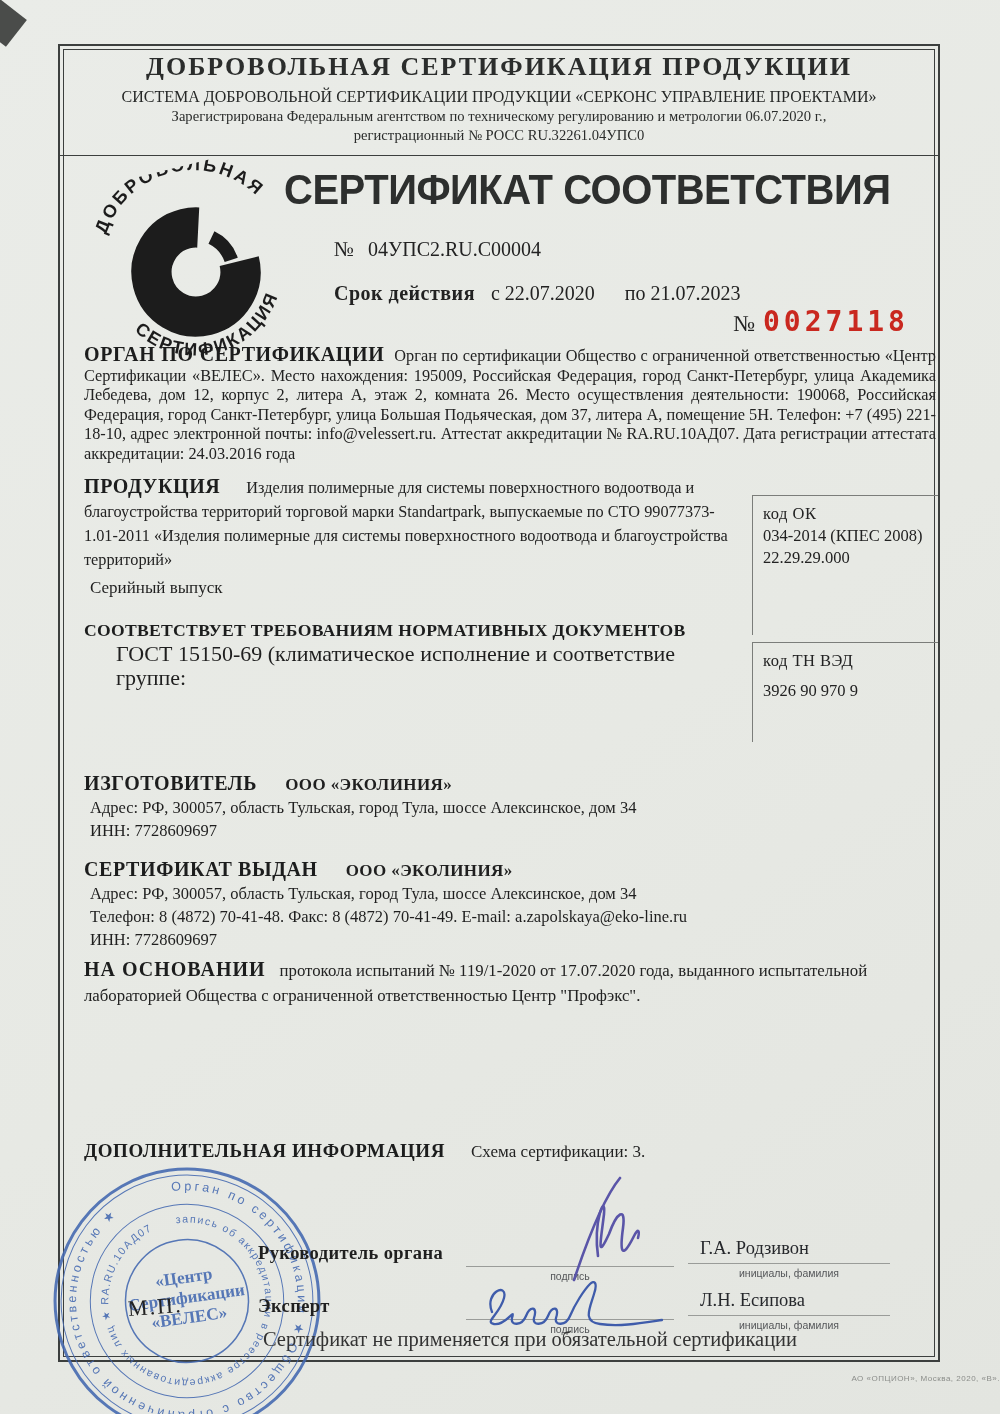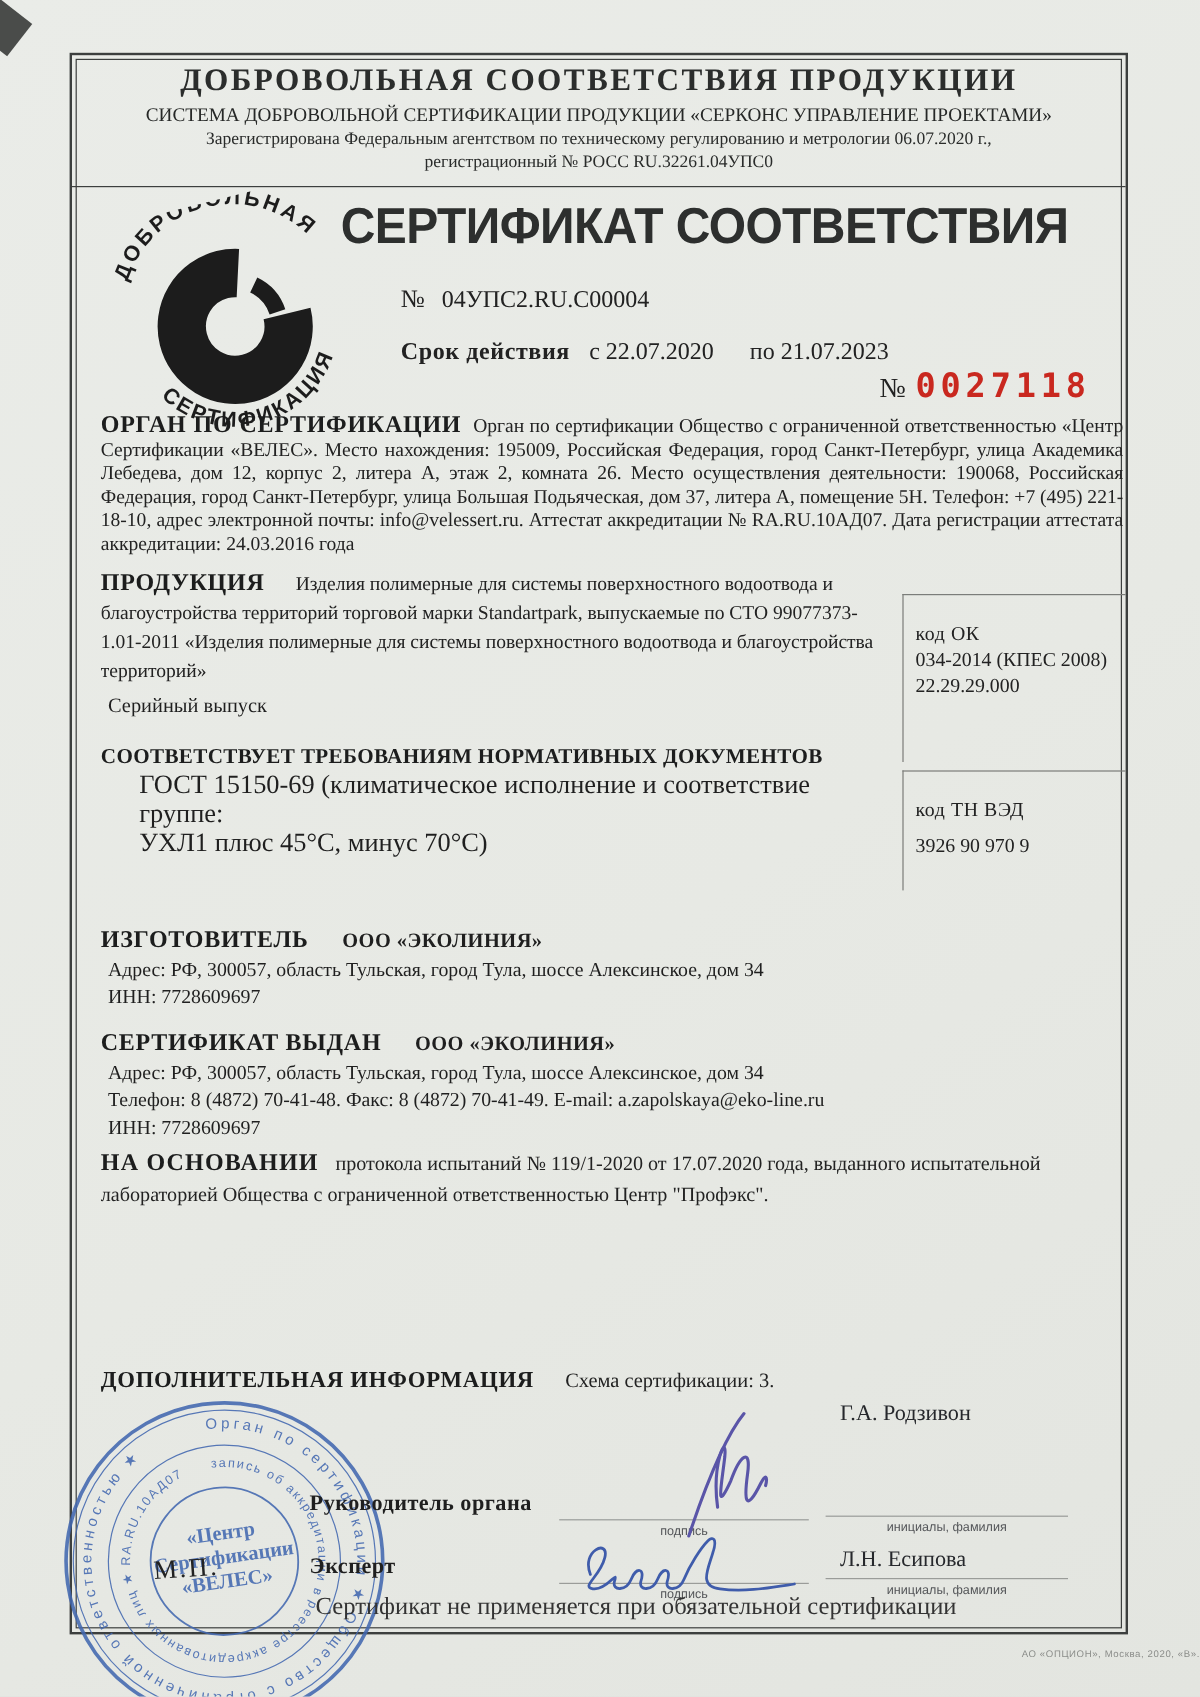--- a/index.html
+++ b/index.html
@@ -36,21 +36,21 @@
   .bodytext{font-size:16.3px;color:#222;}
 
   .org{position:absolute;left:84px;top:345px;width:852px;line-height:19.6px;text-align:justify;}
   .org .h-inline{margin-right:10px;}
 
   .product{position:absolute;left:84px;top:474px;width:662px;line-height:24px;}
   .product .h-inline{margin-right:26px;}
   .serial{position:absolute;left:90px;top:578px;font-size:17px;}
 
   .codebox{position:absolute;left:752px;width:186px;border-top:1px solid #7b7d7a;border-left:1px solid #7b7d7a;
-    box-sizing:border-box;padding:21px 0 0 10px;font-size:16.5px;line-height:22px;color:#222;}
+    box-sizing:border-box;padding:7px 0 0 10px;font-size:16.5px;line-height:22px;color:#222;}
   .codebox .lbl{letter-spacing:0.5px;}
 
   .conf{position:absolute;left:84px;top:618px;width:662px;line-height:24px;}
   .conf .h2{font-weight:bold;font-size:17.6px;letter-spacing:0.3px;color:#1c1d1d;}
   .conf .line{font-size:22px;margin-left:32px;}
 
   .block{position:absolute;left:84px;width:852px;line-height:23px;}
   .block .h-inline{margin-right:28px;}
   .block .sub{margin-left:6px;font-size:16.5px;}
   .block .name{font-size:17px;font-weight:bold;letter-spacing:0.4px;}
@@ -83,21 +83,21 @@
 <div class="sheet">
 
   <div class="corner-artifact"></div>
 
   <div class="frame">
     <div class="frame-inner"></div>
   </div>
   <div class="divider"></div>
 
   <div class="hdr">
-    <div class="hdr-title">ДОБРОВОЛЬНАЯ СООТВЕТСТВИЯ ПРОДУКЦИИ</div>
+    <div class="hdr-title">ДОБРОВОЛЬНАЯ СЕРТИФИКАЦИЯ ПРОДУКЦИИ</div>
     <div class="hdr-sys">СИСТЕМА ДОБРОВОЛЬНОЙ СЕРТИФИКАЦИИ ПРОДУКЦИИ «СЕРКОНС УПРАВЛЕНИЕ ПРОЕКТАМИ»</div>
     <div class="hdr-reg">Зарегистрирована Федеральным агентством по техническому регулированию и метрологии 06.07.2020 г.,</div>
     <div class="hdr-reg">регистрационный № РОСС RU.32261.04УПС0</div>
   </div>
 
   <svg class="logo" viewBox="0 0 200 200">
     <defs>
       <path id="arcTop" d="M 16,108 A 86,86 0 1 1 184,108"></path>
       <path id="arcBottom" d="M 22,122 A 82,82 0 0 0 178,122"></path>
     </defs>
@@ -136,21 +136,20 @@
 
   <div class="codebox" style="top:495px;height:140px;">
     <div class="lbl">код ОК</div>
     <div>034-2014 (КПЕС 2008)</div>
     <div>22.29.29.000</div>
   </div>
 
   <div class="conf">
     <div class="h2">СООТВЕТСТВУЕТ ТРЕБОВАНИЯМ НОРМАТИВНЫХ ДОКУМЕНТОВ</div>
     <div class="line">ГОСТ 15150-69 (климатическое исполнение и соответствие группе:</div>
-    <div class="line">УХЛ1 плюс 45°С, минус 70°С)</div>
   </div>
 
   <div class="codebox" style="top:642px;height:100px;">
     <div class="lbl">код ТН ВЭД</div>
     <div style="margin-top:8px;">3926 90 970 9</div>
   </div>
 
   <div class="block" style="top:772px;">
     <div>
       <span class="h-inline">ИЗГОТОВИТЕЛЬ</span><span class="name">ООО «ЭКОЛИНИЯ»</span>
@@ -193,21 +192,21 @@
     </text>
     <text x="140" y="122" text-anchor="middle" font-family="Liberation Serif, serif" font-size="17" font-weight="bold" fill="#4368b0">«Центр</text>
     <text x="140" y="142" text-anchor="middle" font-family="Liberation Serif, serif" font-size="17" font-weight="bold" fill="#4368b0">Сертификации</text>
     <text x="140" y="162" text-anchor="middle" font-family="Liberation Serif, serif" font-size="17" font-weight="bold" fill="#4368b0">«ВЕЛЕС»</text>
   </svg>
   <div class="mp-mark">М.П.</div>
 
   <div class="sig-role" style="top:1243px;">Руководитель органа</div>
   <div class="sig-line" style="left:466px;top:1266px;width:208px;"></div>
   <div class="sig-cap" style="left:466px;top:1270px;width:208px;">подпись</div>
-  <div class="sig-name" style="left:700px;top:1168px;">Г.А. Родзивон</div>
+  <div class="sig-name" style="left:700px;top:1238px;">Г.А. Родзивон</div>
   <div class="sig-line" style="left:688px;top:1263px;width:202px;"></div>
   <div class="sig-cap" style="left:688px;top:1267px;width:202px;">инициалы, фамилия</div>
 
   <div class="sig-role" style="top:1296px;">Эксперт</div>
   <div class="sig-line" style="left:466px;top:1319px;width:208px;"></div>
   <div class="sig-cap" style="left:466px;top:1323px;width:208px;">подпись</div>
   <div class="sig-name" style="left:700px;top:1290px;">Л.Н. Есипова</div>
   <div class="sig-line" style="left:688px;top:1315px;width:202px;"></div>
   <div class="sig-cap" style="left:688px;top:1319px;width:202px;">инициалы, фамилия</div>
 

